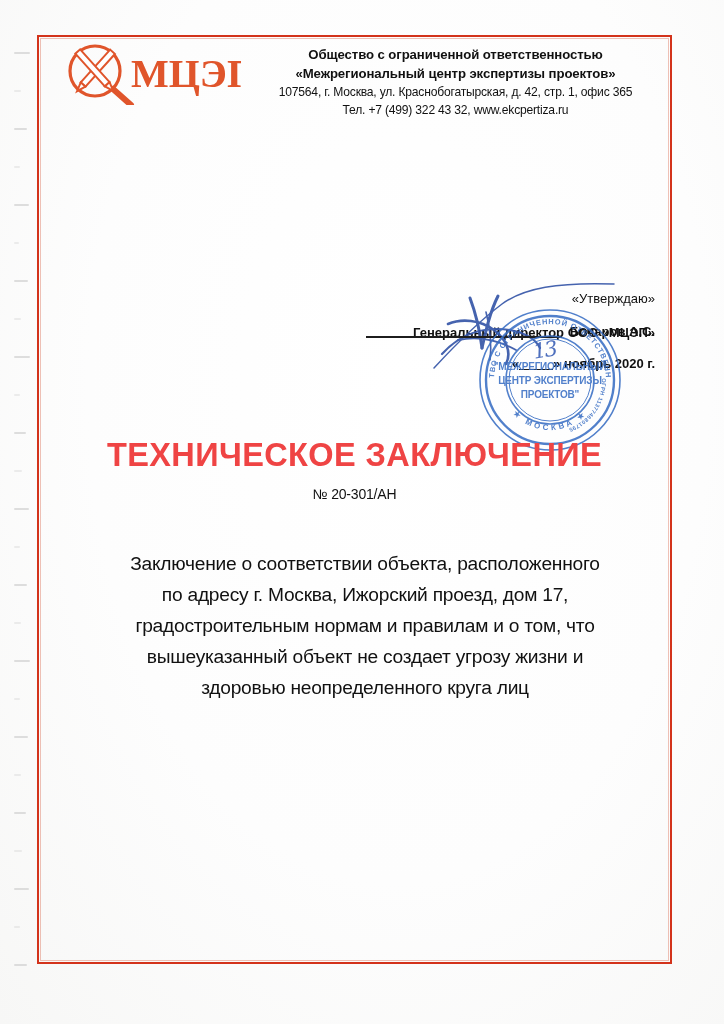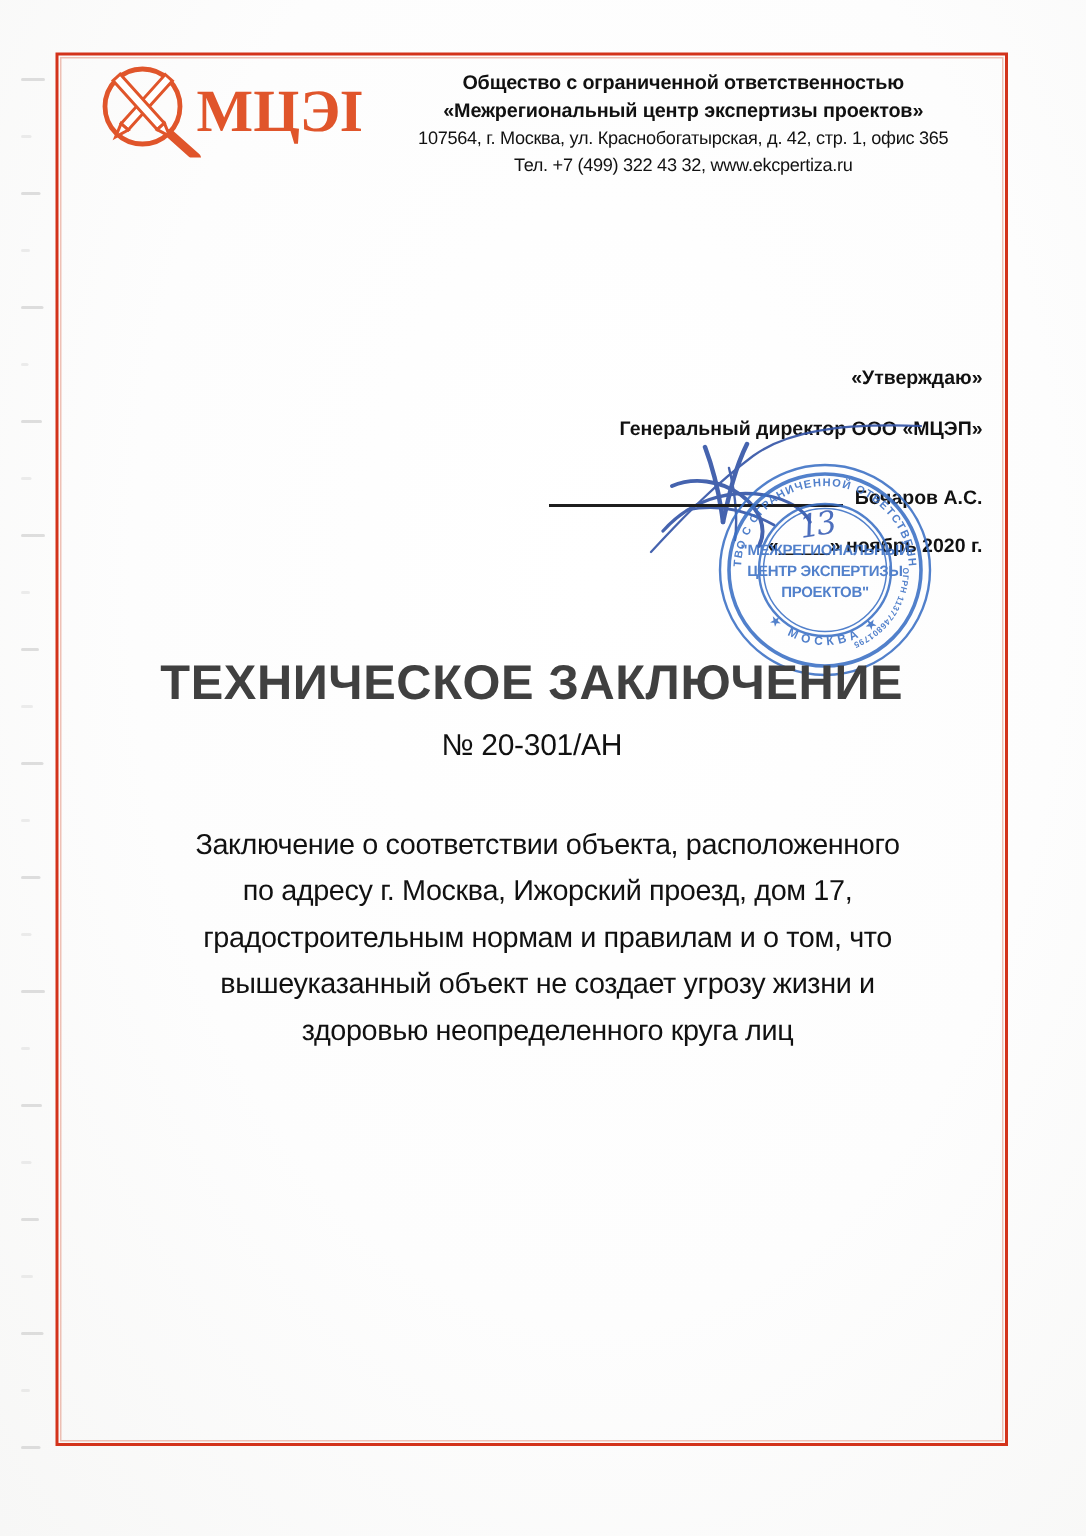--- a/index.html
+++ b/index.html
@@ -121,21 +121,21 @@
   
   #approval {
     position: absolute;
     left: 360px;
     top: 243px;
     width: 295px;
     text-align: right;
     font-size: 13px;
     line-height: 18px;
   }
-  #approval .approve-word { font-weight: 700; }
+  #approval .approve-word { font-weight: 400; margin-top: 47px; }
   #approval .director-line {
     margin-top: 16px;
     font-weight: 600;
     white-space: nowrap;
   }
 
   #sign-row {
     position: absolute;
     left: 360px;
     top: 318px;
@@ -212,29 +212,29 @@
   
   #doc-title {
     position: absolute;
     left: 37px;
     top: 437px;
     width: 635px;
     text-align: center;
     font-size: 32.5px;
     font-weight: bold;
     letter-spacing: 0.4px;
-    color: #404040;
+    color: #ef4444;
   }
   #doc-number {
     position: absolute;
     left: 37px;
     top: 486px;
     width: 635px;
     text-align: center;
-    font-size: 20px;
+    font-size: 14px;
     letter-spacing: -0.2px;
   }
 
   
   #subject {
     position: absolute;
     left: 70px;
     top: 548px;
     width: 590px;
     text-align: center;

